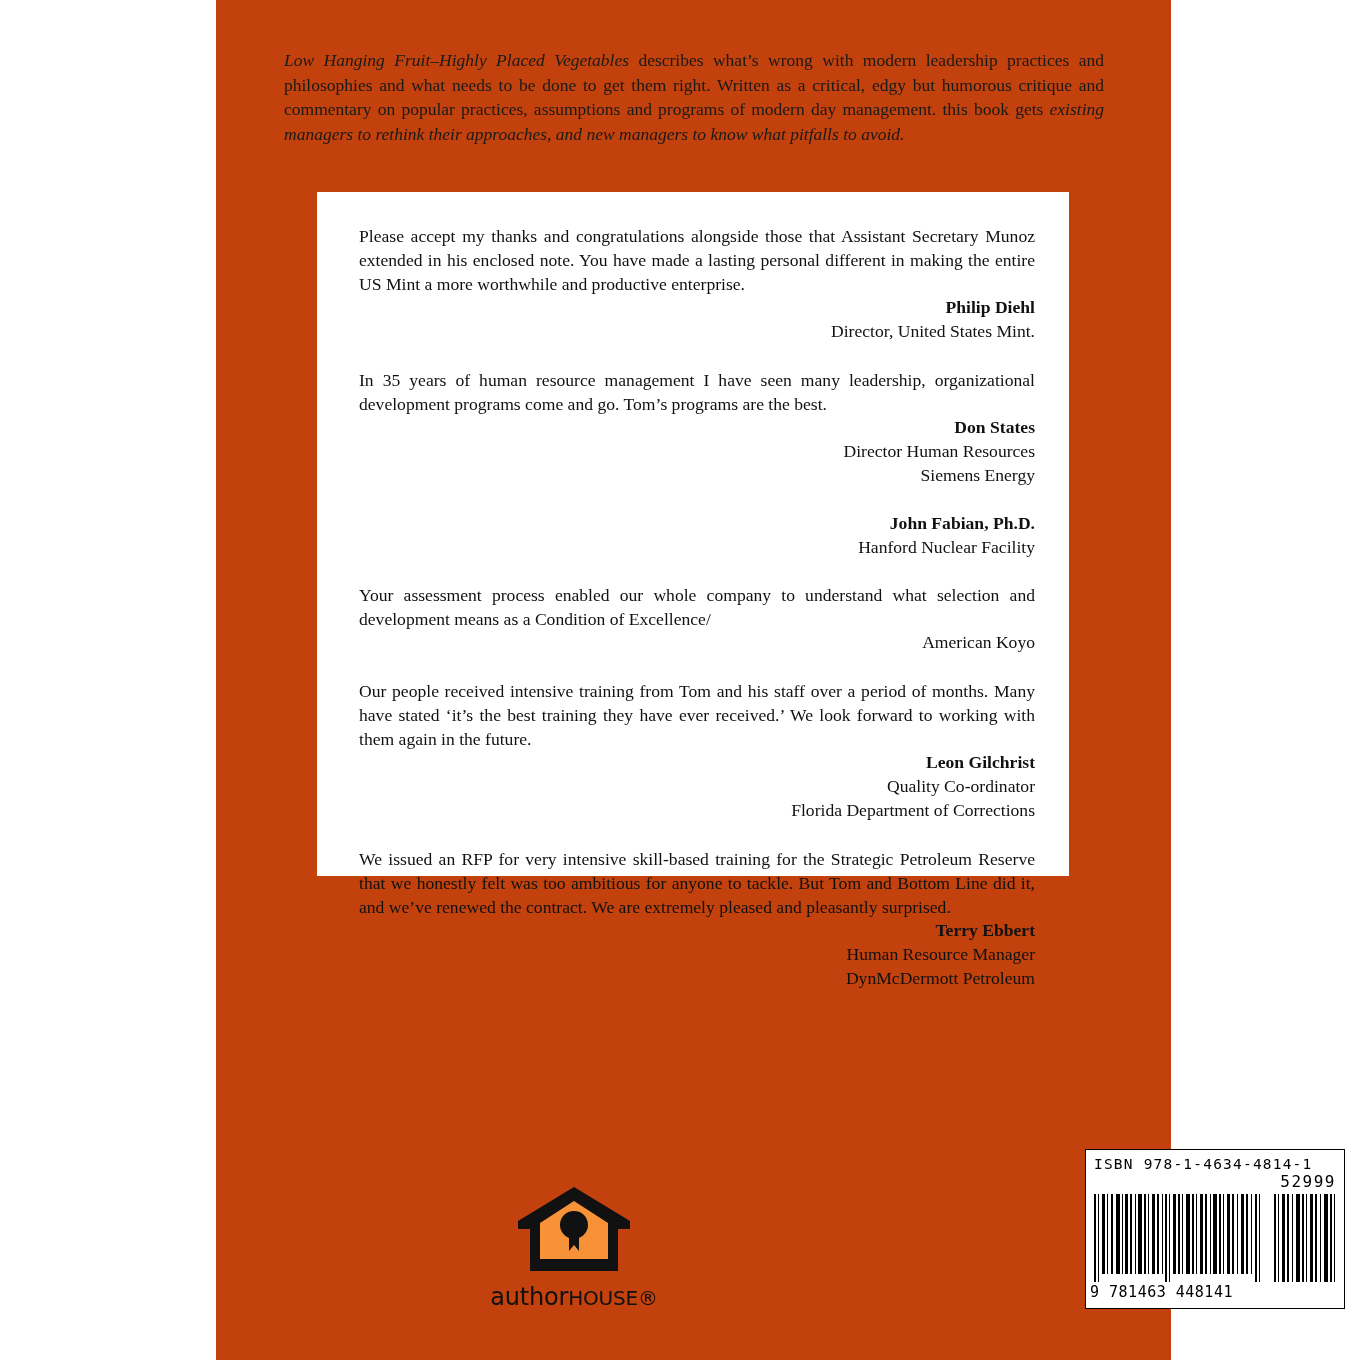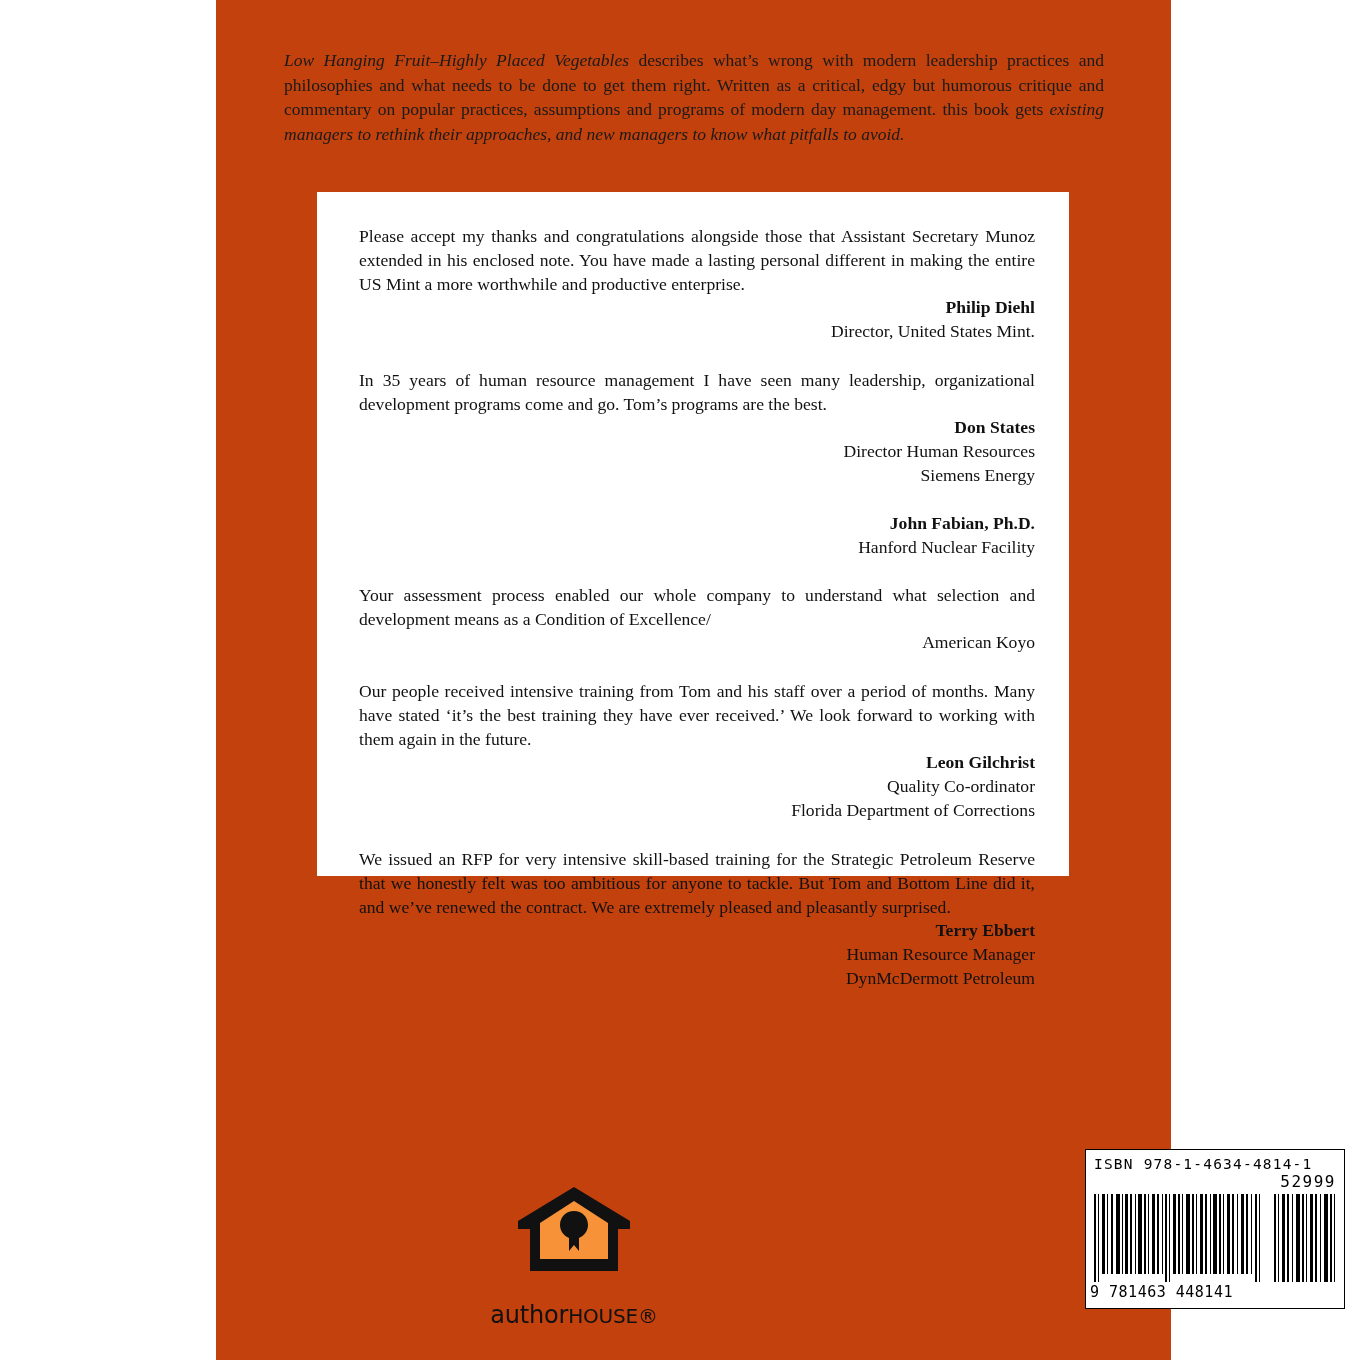--- a/index.html
+++ b/index.html
@@ -87,21 +87,21 @@
     width: 200px;
     text-align: center;
   }
   .logo-mark {
     width: 132px;
     height: 92px;
     margin: 0 auto;
     display: block;
   }
   .logo-text {
-    margin-top: 24px;
+    margin-top: 6px;
     font-family: "DejaVu Sans", sans-serif;
     font-size: 24px;
     letter-spacing: -0.2px;
     color: #111111;
   }
   .logo-text .lc {
     font-weight: 400;
   }
   .logo-text .uc {
     font-weight: 400;

